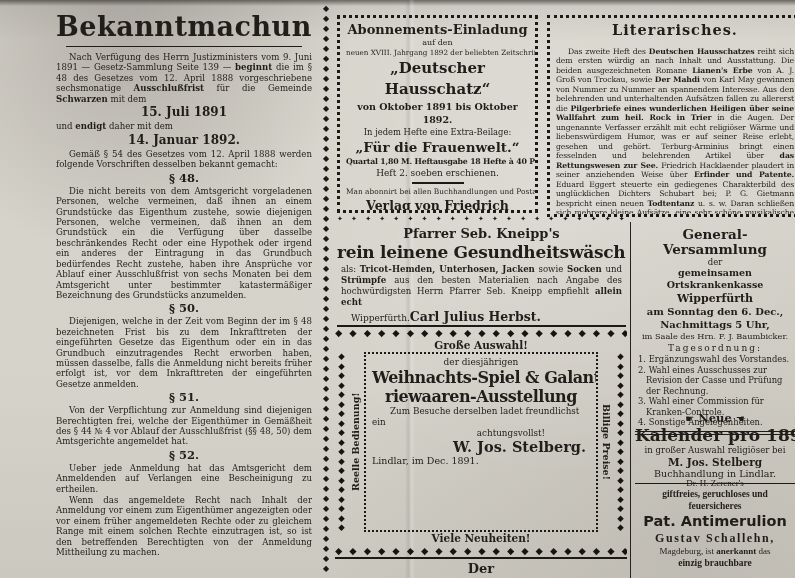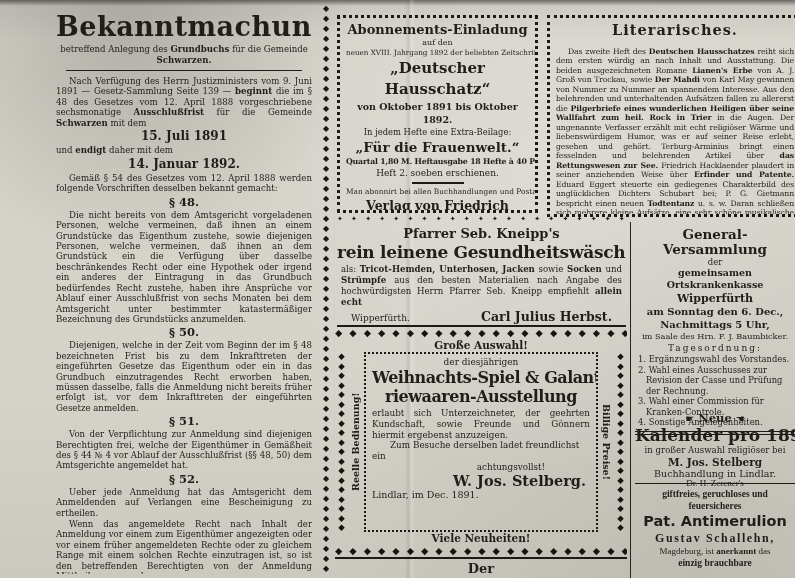--- a/index.html
+++ b/index.html
@@ -56,21 +56,21 @@
   .lit-body{font-size:7.7px;line-height:9.5px;text-align:justify;text-indent:12px;letter-spacing:-.1px;}
 
   
   .kneipp{position:absolute;left:337px;top:215px;width:289px;height:112px;
     border-bottom:2px solid #1d1a16;box-sizing:border-box;text-align:center;overflow:hidden;}
   .orn-row{font-family:"DejaVu Sans",sans-serif;font-size:7px;line-height:8px;letter-spacing:3px;
     white-space:nowrap;overflow:hidden;color:#1b1916;}
   .kneipp-h{font-size:13px;font-weight:bold;line-height:17px;margin-top:2px;}
   .kneipp-t{font-size:17px;font-weight:bold;line-height:21px;letter-spacing:-.3px;white-space:nowrap;}
   .kneipp-b{font-size:8.6px;line-height:11px;text-align:justify;padding:1px 4px;}
-  .kneipp-sign{display:flex;justify-content:space-between;padding:0 14px;align-items:baseline;}
+  .kneipp-sign{display:flex;padding:0 14px;align-items:baseline;}
   .kneipp-place{font-size:9px;}
   .kneipp-vendor{font-size:12.5px;font-weight:bold;}
 
   
   .col-right{position:absolute;left:635px;width:160px;text-align:center;}
   .gv{top:227px;}
   .gv-title{font-size:13.5px;font-weight:bold;line-height:15px;}
   .gv-der{font-size:8.5px;line-height:10px;}
   .gv-org1{font-size:9.5px;font-weight:bold;line-height:12px;}
   .gv-org2{font-size:11px;font-weight:bold;line-height:15px;}
@@ -130,21 +130,20 @@
     font-size:13px;font-weight:bold;}
 </style>
 </head>
 <body>
 
 <div class="top-edge"></div>
 <div class="crease" style="left:405px"></div>
 
 <div class="col-left">
   <div class="notice-title">Bekanntmachung</div>
-  <div class="notice-sub"><span>betreffend Anlegung des </span><span class="b">Grundbuchs</span><span> für die Gemeinde </span><span class="b">Schwarzen.</span></div>
   <div class="rule-thin"></div>
   <p class="body-p"><span>Nach Verfügung des Herrn Justizministers vom 9. Juni 1891 — Gesetz-Sammlung Seite 139 — </span><span class="b">beginnt</span><span> die im § 48 des Gesetzes vom 12. April 1888 vorgeschriebene sechsmonatige </span><span class="b">Ausschlußfrist</span><span> für die Gemeinde </span><span class="b">Schwarzen</span><span> mit dem</span></p>
   <div class="date-line">15. Juli 1891</div>
   <div class="plain-line"><span>und </span><span class="b">endigt</span><span> daher mit dem</span></div>
   <div class="date-line">14. Januar 1892.</div>
   <p class="body-p">Gemäß § 54 des Gesetzes vom 12. April 1888 werden folgende Vorschriften desselben bekannt gemacht:</p>
 
   <div class="sec-head">§ 48.</div>
   <p class="body-p">Die nicht bereits von dem Amtsgericht vorgeladenen Personen, welche vermeinen, daß ihnen an einem Grundstücke das Eigenthum zustehe, sowie diejenigen Personen, welche vermeinen, daß ihnen an dem Grundstück ein die Verfügung über dasselbe beschränkendes Recht oder eine Hypothek oder irgend ein anderes der Eintragung in das Grundbuch bedürfendes Recht zustehe, haben ihre Ansprüche vor Ablauf einer Ausschlußfrist von sechs Monaten bei dem Amtsgericht unter bestimmter katastermäßiger Bezeichnung des Grundstücks anzumelden.</p>
   <div class="sec-head">§ 50.</div>
@@ -313,21 +312,20 @@
 ◆
 ◆
 ◆
 ◆
 ◆</div>
     <div class="xmas-vlabel vl-left">Reelle Bedienung!</div>
     <div class="xmas-inner">
       <div class="xmas-l1">der diesjährigen</div>
       <div class="xmas-title">Weihnachts-Spiel &amp; Galante-</div>
       <div class="xmas-title">riewaaren-Ausstellung</div>
-      <div class="xmas-body">erlaubt sich Unterzeichneter, der geehrten Kundschaft, sowie Freunde und Gönnern hiermit ergebenst anzuzeigen.</div>
       <div class="xmas-invite">Zum Besuche derselben ladet freundlichst ein</div>
       <div class="xmas-closing">achtungsvollst!</div>
       <div class="xmas-sign">W. Jos. Stelberg.</div>
       <div class="xmas-place">Lindlar, im Dec. 1891.</div>
     </div>
     <div class="xmas-vlabel vl-right">Billige Preise!</div>
     <div class="xmas-orn-v">◆
 ◆
 ◆
 ◆

